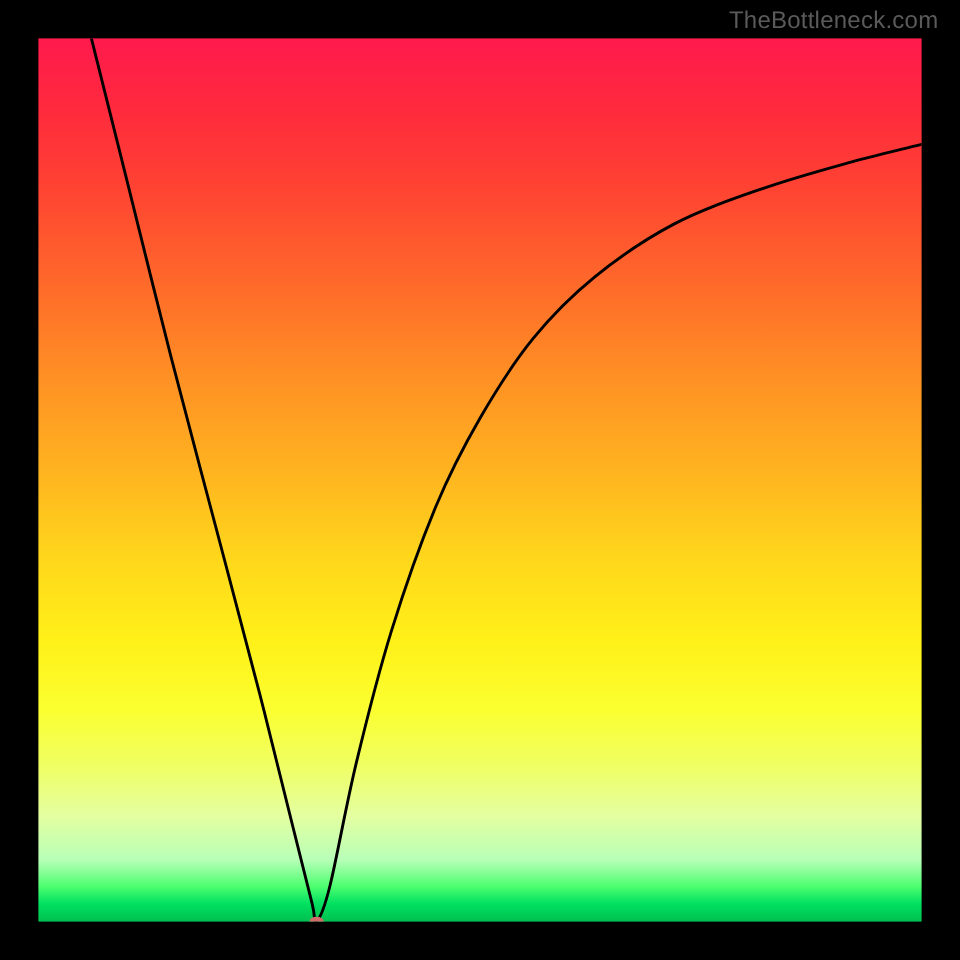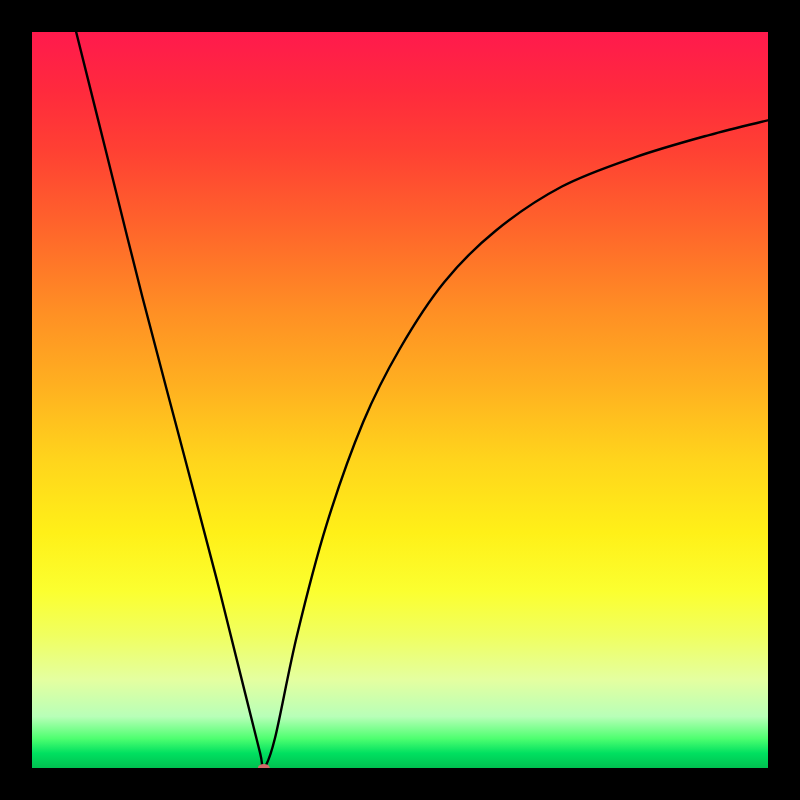--- a/index.html
+++ b/index.html
@@ -60,20 +60,21 @@
   }
   .minimum-dot {
     fill: #d46a6a;
     stroke: none;
   }
 </style>
 </head>
 <body>
 
 <div class="frame">
+  <div class="watermark">TheBottleneck.com</div>
 
   <div class="plot-area">
     <svg class="curve" viewBox="0 0 736 736" preserveAspectRatio="none">
       <path fill="none" stroke="#000" stroke-width="2.4" stroke-linecap="round" d="M 44.16,0 C 49.06666666666666,19.626666666666665 62.56000000000001,73.6 73.60000000000001,117.75999999999999 C 84.64000000000001,161.92 98.13333333333333,217.11999999999998 110.39999999999999,264.96 C 122.66666666666666,312.79999999999995 134.93333333333334,358.18666666666667 147.20000000000002,404.8 C 159.4666666666667,451.41333333333336 172.96,501.70666666666665 184,544.64 C 195.04,587.5733333333333 206.07999999999998,632.96 213.44,662.4 C 220.8,691.8399999999999 225.09333333333333,709.0133333333333 228.16,721.28 C 231.22666666666666,733.5466666666666 229.38666666666666,738.4533333333334 231.84,736 C 234.29333333333335,733.5466666666666 237.36,728.64 242.88000000000002,706.56 C 248.40000000000003,684.4799999999999 256.37333333333333,639.0933333333332 264.96,603.52 C 273.5466666666666,567.9466666666667 283.36,528.6933333333334 294.40000000000003,493.12 C 305.44000000000005,457.5466666666667 318.93333333333334,419.52000000000004 331.2,390.08000000000004 C 343.46666666666664,360.64000000000004 354.50666666666666,339.7866666666667 368,316.48 C 381.49333333333334,293.17333333333335 396.21333333333337,269.8666666666666 412.16,250.23999999999995 C 428.1066666666667,230.6133333333333 444.05333333333334,214.66666666666669 463.68,198.72000000000003 C 483.3066666666667,182.77333333333337 506.6133333333333,166.82666666666663 529.92,154.55999999999995 C 553.2266666666666,142.29333333333327 578.9866666666667,133.70666666666668 603.52,125.12 C 628.0533333333333,116.53333333333335 655.04,109.17333333333329 677.12,103.03999999999996 C 699.2,96.90666666666664 726.1866666666667,90.77333333333337 736,88.32000000000005" id="curve-path"></path>
       <ellipse id="min-dot" class="minimum-dot" cx="231.84" cy="736" rx="6" ry="4" fill="#d46a6a"></ellipse>
     </svg>
   </div>
 </div>
 
 </body></html>

